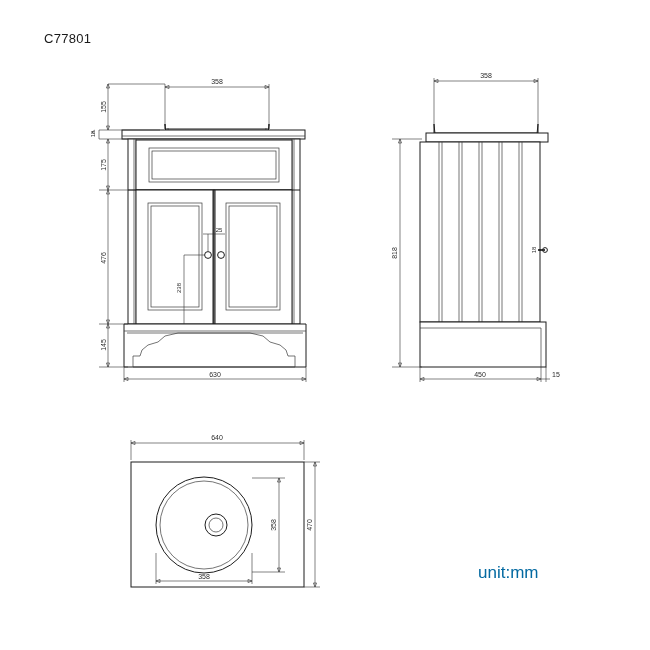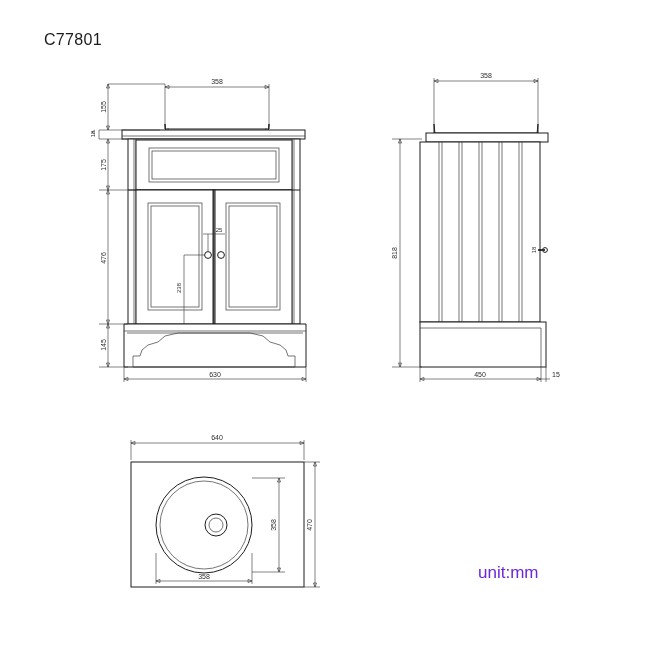--- a/index.html
+++ b/index.html
@@ -20,31 +20,31 @@
     position: absolute;
     left: 0;
     top: 0;
     width: 650px;
     height: 650px;
   }
   .part-code {
     position: absolute;
     left: 44px;
     top: 31px;
-    font-size: 16px;
+    font-size: 13px;
     color: #1a1a1a;
     letter-spacing: 0.3px;
     font-family: "Liberation Sans", sans-serif;
   }
   .unit-note {
     position: absolute;
     left: 478px;
     top: 563px;
     font-size: 17px;
-    color: #6d28d9;
+    color: #0369a1;
     font-family: "Liberation Sans", sans-serif;
   }
   
   text.dim {
     font-family: "Liberation Sans", sans-serif;
     font-size: 7px;
     fill: #2b2b2b;
   }
   text.dim-tiny {
     font-family: "Liberation Sans", sans-serif;

